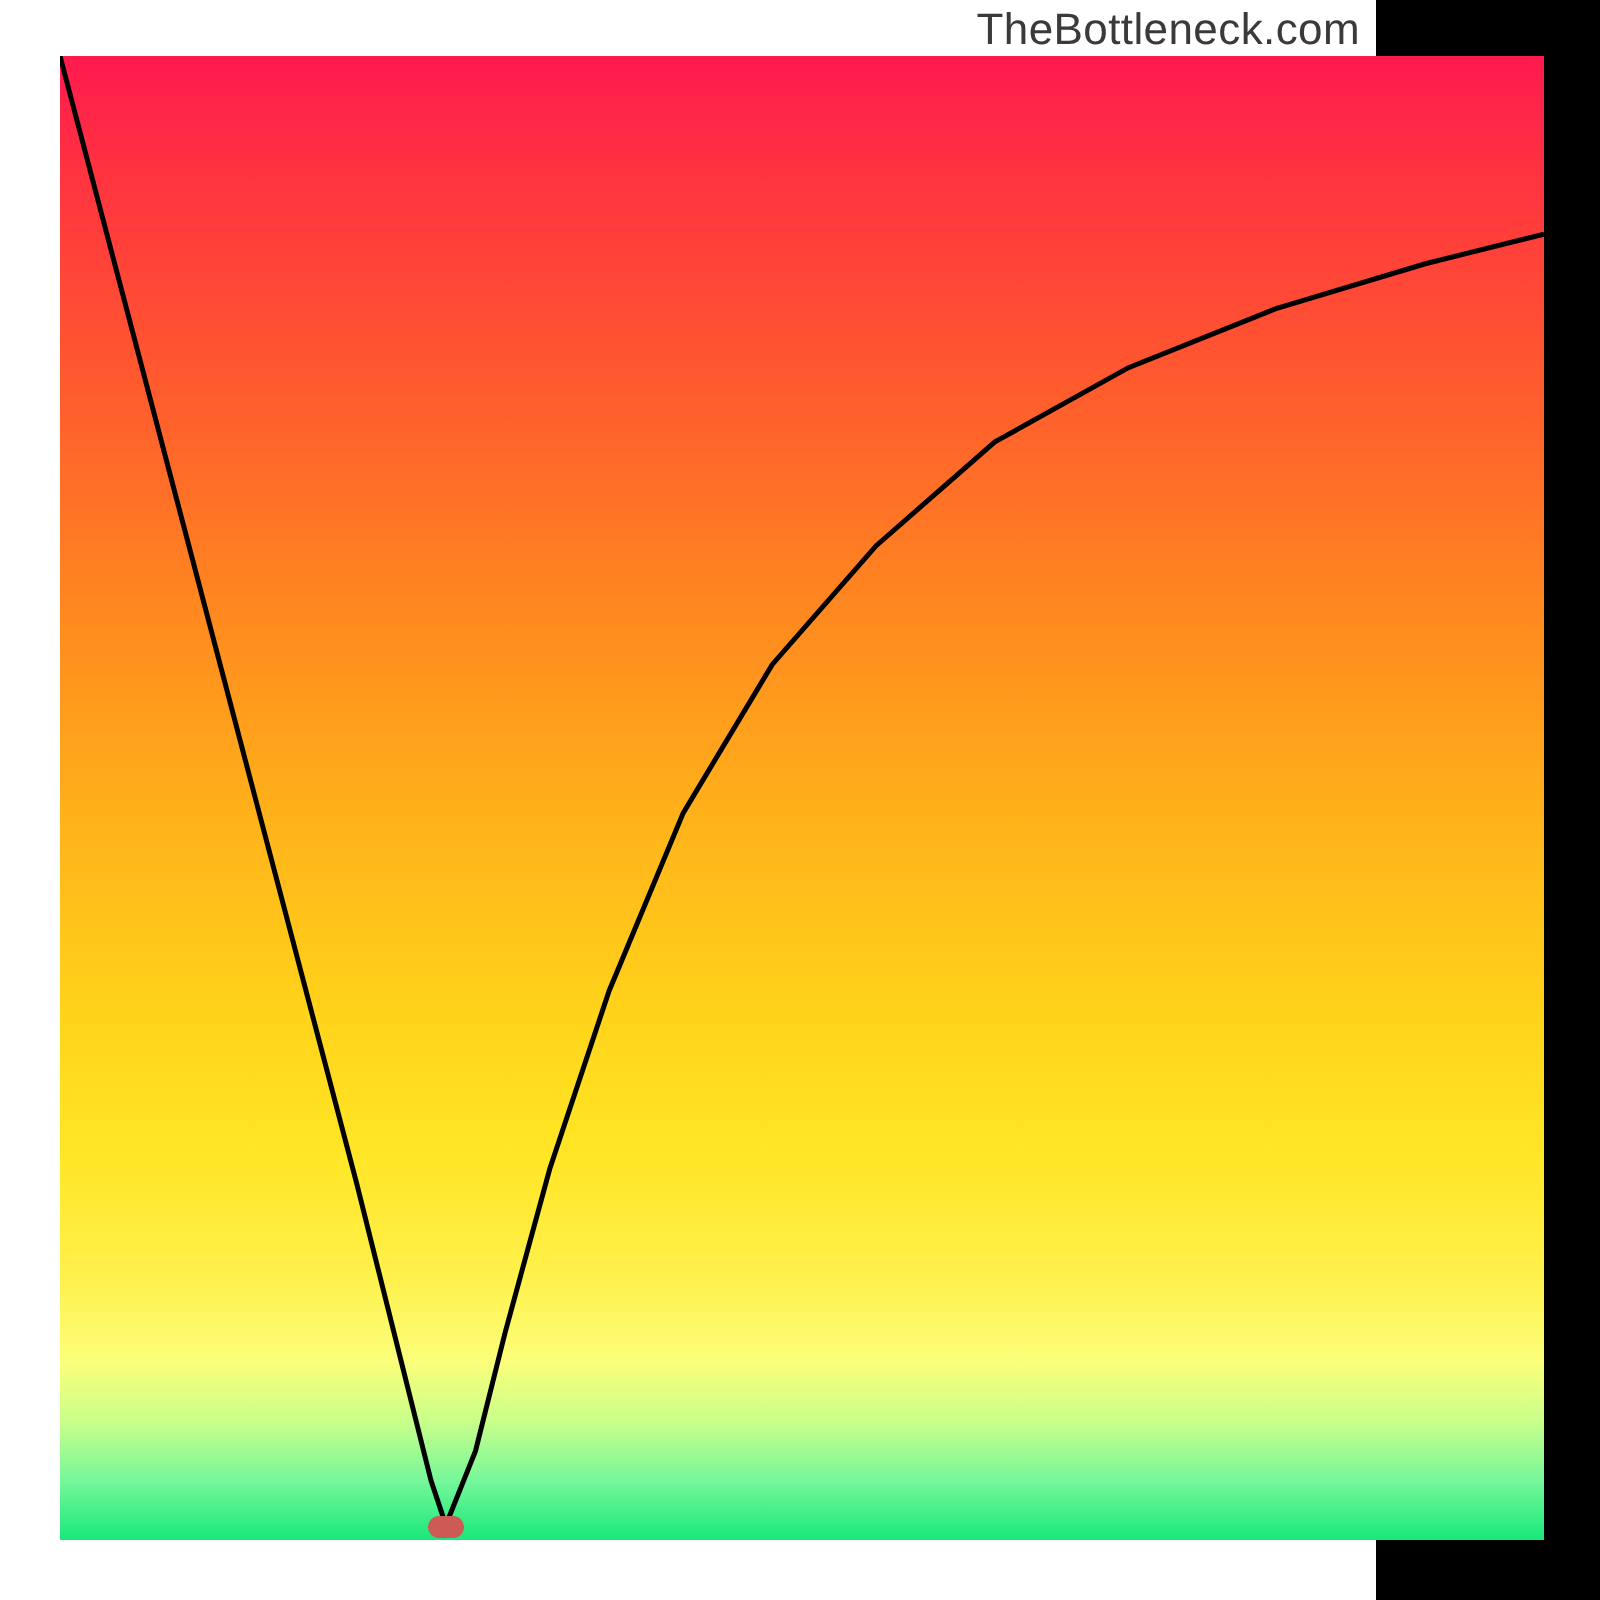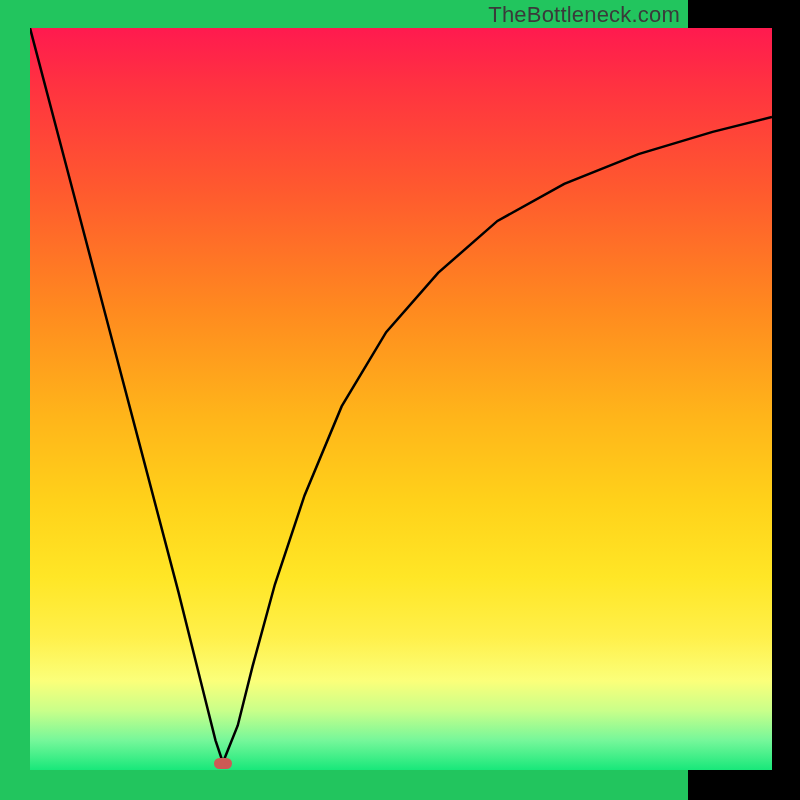--- a/index.html
+++ b/index.html
@@ -8,21 +8,21 @@
     width: 800px;
     height: 800px;
     background: #000;
     font-family: Arial, Helvetica, sans-serif;
     overflow: hidden;
   }
   .frame {
     position: relative;
     width: 688px;
     height: 800px;
-    background: #22c55e;
+    background: #ffffff;
   }
   .watermark {
     position: absolute;
     top: 2px;
     right: 8px;
     color: #3a3a3a;
     font-size: 22px;
     font-weight: 500;
     letter-spacing: 0.2px;
     user-select: none;

